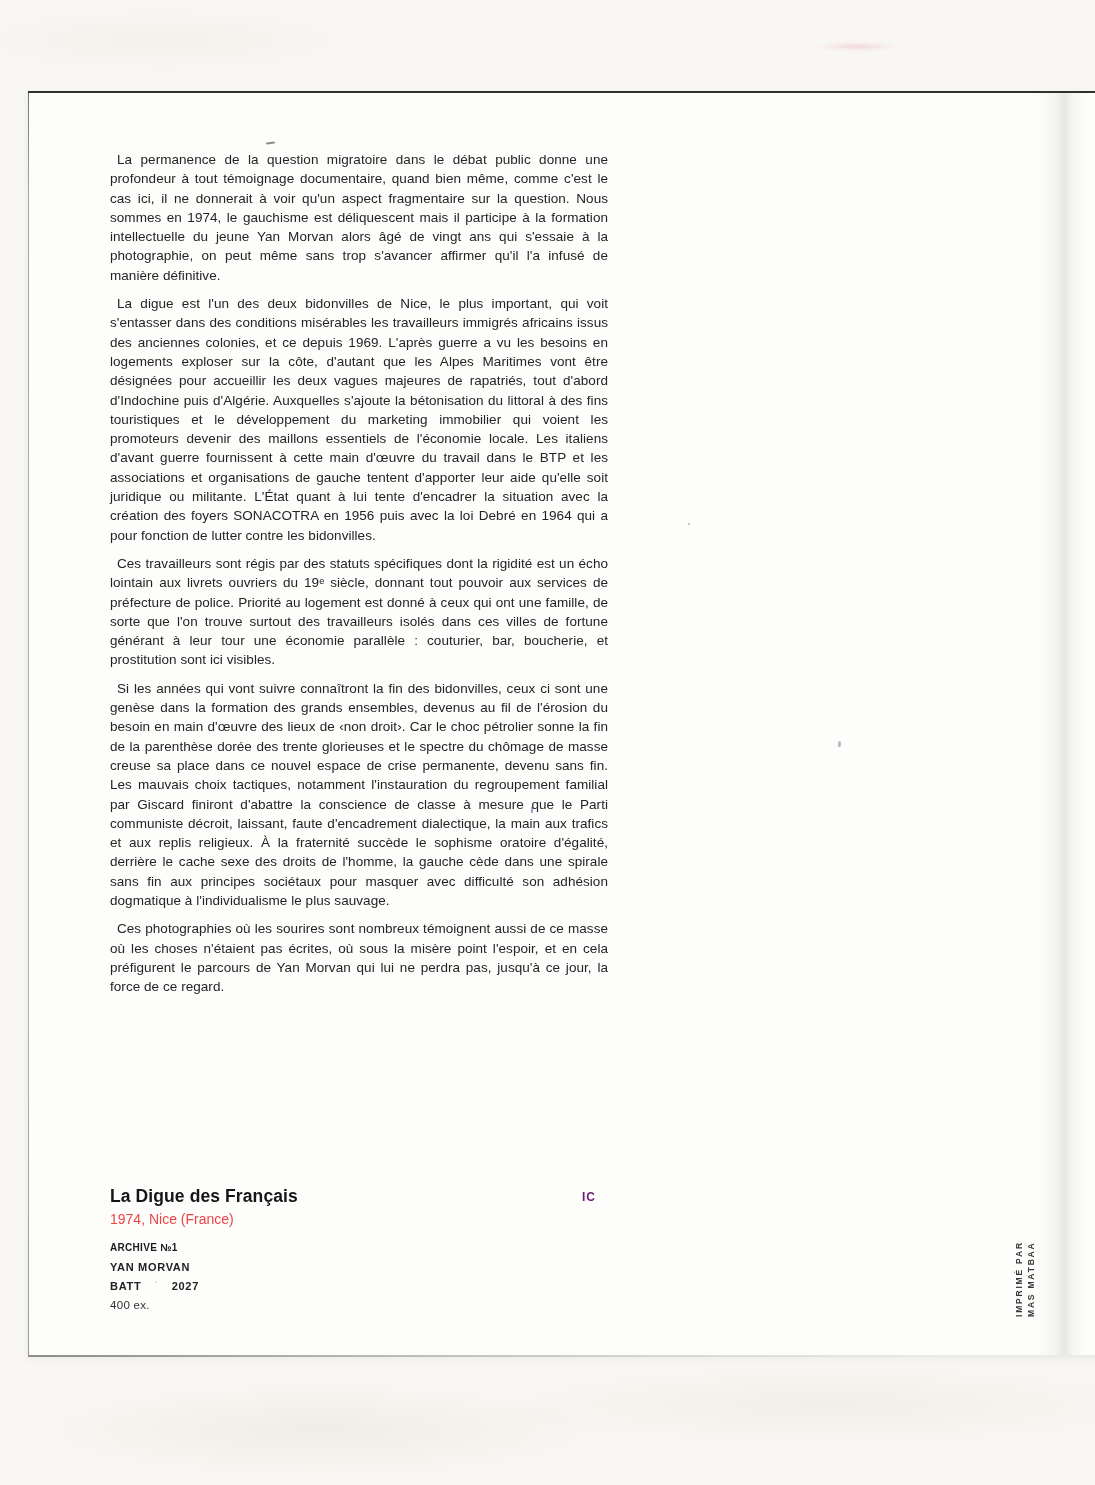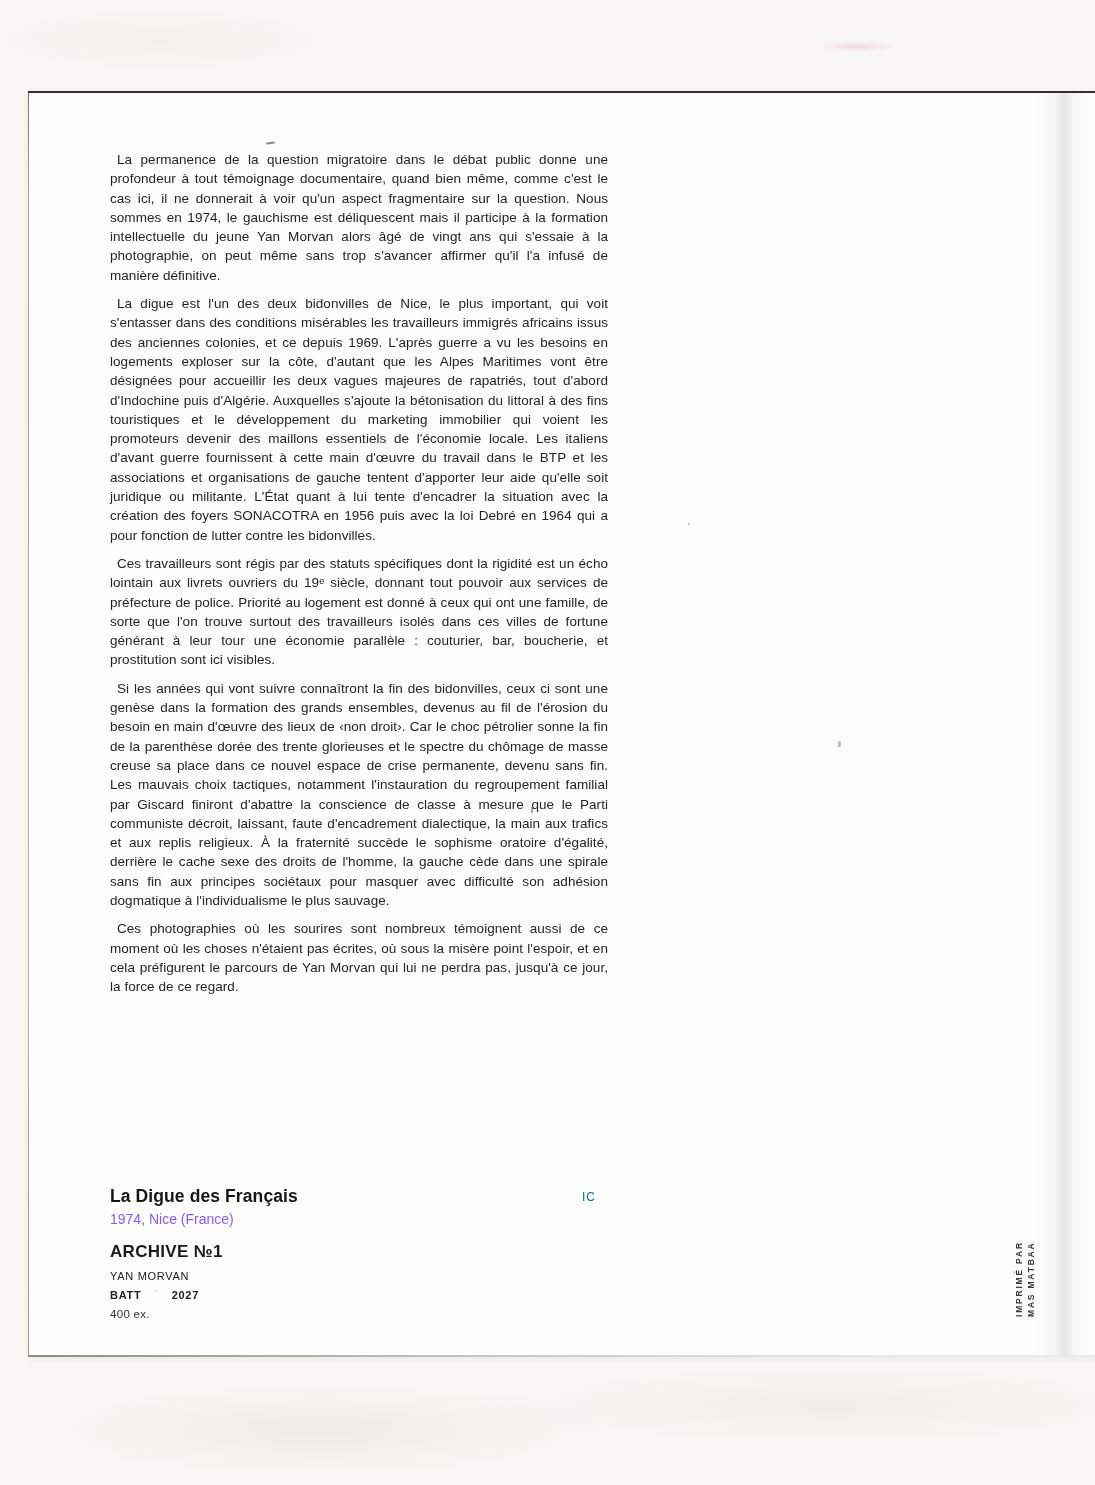--- a/index.html
+++ b/index.html
@@ -39,29 +39,29 @@
   .text-block{
     position:absolute;left:82px;top:57px;width:498px;
   }
   .text-block p{
     margin:0 0 9px 0;
     font-size:13.5px;line-height:19.3px;letter-spacing:0.05px;
     color:#242424;text-align:justify;text-indent:7px;
   }
   .caption{position:absolute;left:82px;top:1093px;color:#1b1b1b;}
   .caption .title{font-size:17.5px;font-weight:bold;letter-spacing:0.1px;margin:0 0 4px 0;color:#151515;}
-  .caption .sub{font-size:14px;margin:0 0 15px 0;color:#8b5cf6;}
-  .caption .archive{font-size:17px;font-weight:bold;letter-spacing:0.3px;margin:0 0 8px 0;}
-  .caption .author{font-size:11px;font-weight:normal;letter-spacing:0.7px;margin:0 0 7px 0;color:#222;}
+  .caption .sub{font-size:14px;margin:0 0 15px 0;color:#ef4444;}
+  .caption .archive{font-size:10px;font-weight:bold;letter-spacing:0.3px;margin:0 0 8px 0;}
+  .caption .author{font-size:11px;font-weight:bold;letter-spacing:0.7px;margin:0 0 7px 0;color:#222;}
   .caption .imprint{font-size:11px;font-weight:bold;letter-spacing:0.7px;margin:0 0 7px 0;color:#222;}
   .caption .imprint .mark{color:#b3b3ac;font-weight:normal;margin:0 13px;}
   .caption .edition{font-size:11.5px;letter-spacing:0.3px;color:#333;}
   .plate-code{
     position:absolute;left:554px;top:1097px;
-    font-size:12px;font-weight:normal;letter-spacing:1px;color:#0369a1;
+    font-size:12px;font-weight:bold;letter-spacing:1px;color:#701a75;
   }
   .printer{
     position:absolute;left:986px;top:1092px;height:132px;
     writing-mode:vertical-rl;transform:rotate(180deg);
     font-size:8.5px;font-weight:bold;letter-spacing:1.8px;line-height:11.5px;
     color:#3a3a3a;white-space:nowrap;
   }
   
   .a-dash{position:absolute;left:238px;top:49px;width:9px;height:2px;background:#8b8b86;border-radius:1px;transform:rotate(-7deg);}
   .a-pink{position:absolute;left:815px;top:42px;width:84px;height:9px;
@@ -84,21 +84,21 @@
     <div class="a-dash"></div>
     <div class="a-comma"></div>
     <div class="a-blue"></div>
     <div class="a-speck"></div>
 
     <div class="text-block">
       <p>La permanence de la question migratoire dans le débat public donne une profondeur à tout témoignage documentaire, quand bien même, comme c'est le cas ici, il ne donnerait à voir qu'un aspect fragmentaire sur la question. Nous sommes en 1974, le gauchisme est déliquescent mais il participe à la formation intellectuelle du jeune Yan Morvan alors âgé de vingt ans qui s'essaie à la photographie, on peut même sans trop s'avancer affirmer qu'il l'a infusé de manière définitive.</p>
       <p>La digue est l'un des deux bidonvilles de Nice, le plus important, qui voit s'entasser dans des conditions misérables les travailleurs immigrés africains issus des anciennes colonies, et ce depuis 1969. L'après guerre a vu les besoins en logements exploser sur la côte, d'autant que les Alpes Maritimes vont être désignées pour accueillir les deux vagues majeures de rapatriés, tout d'abord d'Indochine puis d'Algérie. Auxquelles s'ajoute la bétonisation du littoral à des fins touristiques et le développement du marketing immobilier qui voient les promoteurs devenir des maillons essentiels de l'économie locale. Les italiens d'avant guerre fournissent à cette main d'œuvre du travail dans le BTP et les associations et organisations de gauche tentent d'apporter leur aide qu'elle soit juridique ou militante. L'État quant à lui tente d'encadrer la situation avec la création des foyers SONACOTRA en 1956 puis avec la loi Debré en 1964 qui a pour fonction de lutter contre les bidonvilles.</p>
       <p>Ces travailleurs sont régis par des statuts spécifiques dont la rigidité est un écho lointain aux livrets ouvriers du 19ᵉ siècle, donnant tout pouvoir aux services de préfecture de police. Priorité au logement est donné à ceux qui ont une famille, de sorte que l'on trouve surtout des travailleurs isolés dans ces villes de fortune générant à leur tour une économie parallèle : couturier, bar, boucherie, et prostitution sont ici visibles.</p>
       <p>Si les années qui vont suivre connaîtront la fin des bidonvilles, ceux ci sont une genèse dans la formation des grands ensembles, devenus au fil de l'érosion du besoin en main d'œuvre des lieux de ‹non droit›. Car le choc pétrolier sonne la fin de la parenthèse dorée des trente glorieuses et le spectre du chômage de masse creuse sa place dans ce nouvel espace de crise permanente, devenu sans fin. Les mauvais choix tactiques, notamment l'instauration du regroupement familial par Giscard finiront d'abattre la conscience de classe à mesure que le Parti communiste décroit, laissant, faute d'encadrement dialectique, la main aux trafics et aux replis religieux. À la fraternité succède le sophisme oratoire d'égalité, derrière le cache sexe des droits de l'homme, la gauche cède dans une spirale sans fin aux principes sociétaux pour masquer avec difficulté son adhésion dogmatique à l'individualisme le plus sauvage.</p>
-      <p>Ces photographies où les sourires sont nombreux témoignent aussi de ce moment où les choses n'étaient pas écrites, où sous la misère point l'espoir, et en cela préfigurent le parcours de Yan Morvan qui lui ne perdra pas, jusqu'à ce jour, la force de ce regard.</p>
+      <p>Ces photographies où les sourires sont nombreux témoignent aussi de ce masse où les choses n'étaient pas écrites, où sous la misère point l'espoir, et en cela préfigurent le parcours de Yan Morvan qui lui ne perdra pas, jusqu'à ce jour, la force de ce regard.</p>
     </div>
 
     <div class="caption">
       <div class="title">La Digue des Français</div>
       <div class="sub">1974, Nice (France)</div>
       <div class="archive">ARCHIVE №1</div>
       <div class="author">YAN MORVAN</div>
       <div class="imprint">
         <span>BATT</span><span class="mark">ˊ</span><span>2027</span>
       </div>

